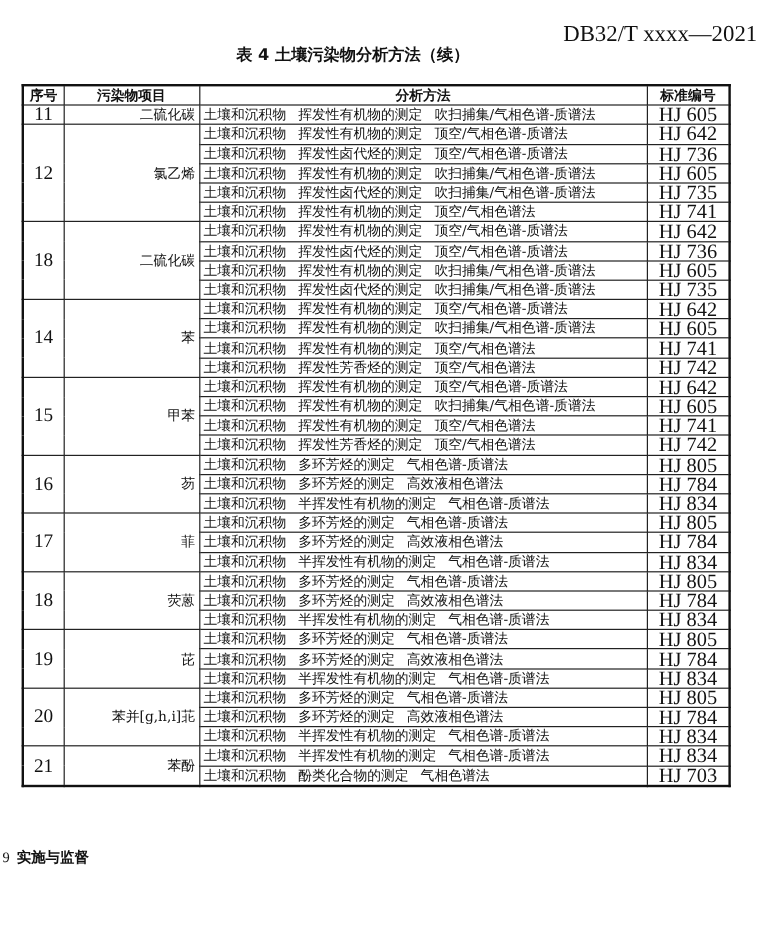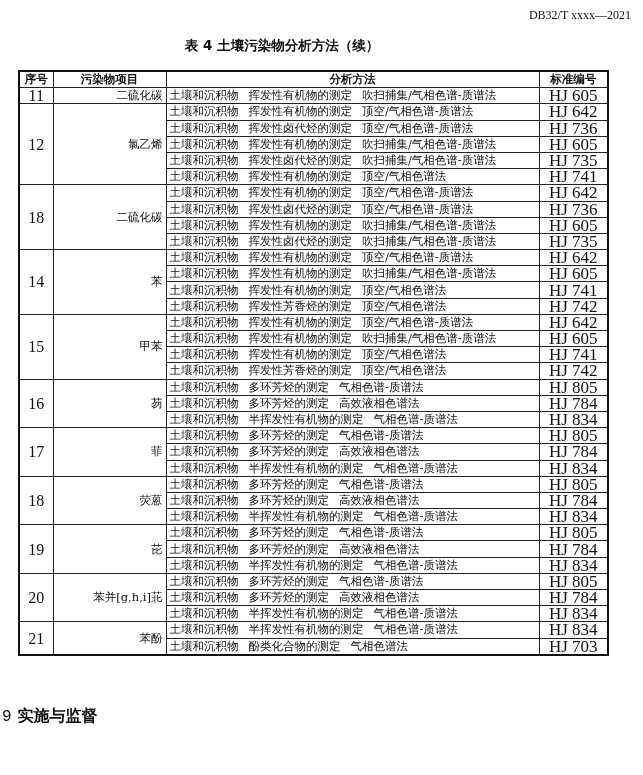--- a/index.html
+++ b/index.html
@@ -1,32 +1,32 @@
 <!DOCTYPE html>
 <html><head>
 <meta charset="utf-8">
 <style>
   html, body { margin: 0; padding: 0; background: #ffffff; }
   body { width: 643px; height: 775px; position: relative; overflow: hidden;
          font-family: "DejaVu Serif", "Liberation Serif", serif; color: #111; }
-  .doc-id { position: absolute; right: 12px; top: 8px; font-family: "Liberation Serif", serif; font-size: 12px; }
-  .table-title { position: absolute; left: 0; width: 564px; top: 37px; text-align: center;
+  .doc-id { position: absolute; right: 12px; top: 18px; font-family: "Liberation Serif", serif; font-size: 19px; }
+  .table-title { position: absolute; left: 12px; width: 564px; top: 37px; text-align: center;
                  font-family: "DejaVu Sans", sans-serif; font-weight: bold; font-size: 13.5px; }
   table.methods { position: absolute; left: 18px; top: 70px; width: 589px; border-collapse: collapse;
                   border: 2px solid #111; table-layout: fixed; font-size: 11.5px; }
   table.methods td, table.methods th { border: 1px solid #222; padding: 0 3px; height: 15.2px; line-height: 15px;
                   white-space: nowrap; overflow: hidden; font-weight: normal; }
   table.methods th { text-align: center; font-weight: bold; }
   td.c-no { text-align: center; font-family: "Liberation Serif", serif; font-size: 16px; }
   td.c-name { text-align: right; }
   td.c-method { text-align: left; padding-left: 4px; }
   td.c-std { text-align: center; font-family: "Liberation Serif", serif; font-weight: bold; font-size: 17px; }
   .gap { display: inline-block; width: 10px; }
-  .section-heading { position: absolute; left: 2px; top: 706px; font-family: Liberation Mono, monospace;
-                     font-weight: bold; font-size: 16px; }
+  .section-heading { position: absolute; left: 2px; top: 706px; font-family: Liberation Serif, serif;
+                     font-weight: bold; font-size: 12px; }
   .section-heading .num { margin-right: 6px; font-weight: normal; }
   .body-text { position: absolute; left: 44px; top: 746px; font-size: 13px; margin-top: 32px; }
 </style>
 </head>
 <body>
 
 <div class="doc-id">DB32/T xxxx—2021</div>
 <div class="table-title">表 4  土壤污染物分析方法（续）</div>
 
 <table class="methods">

